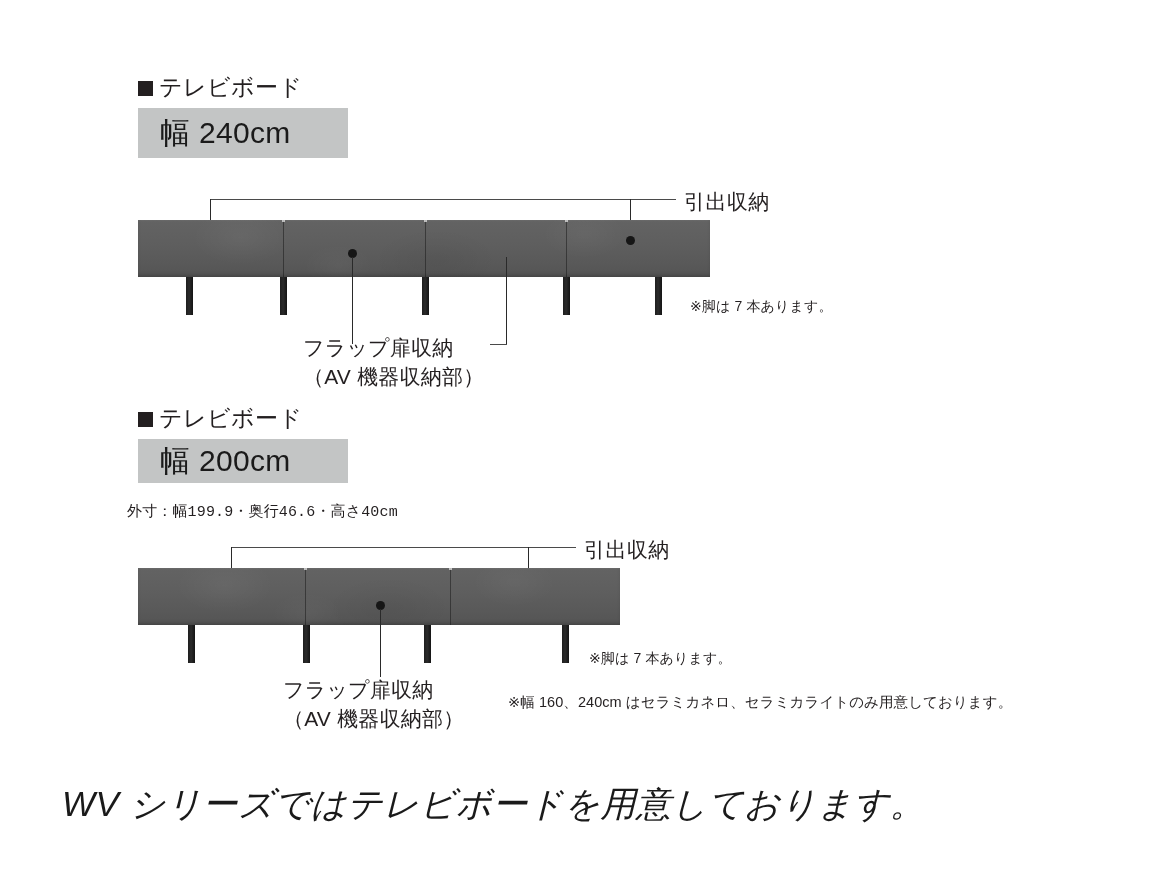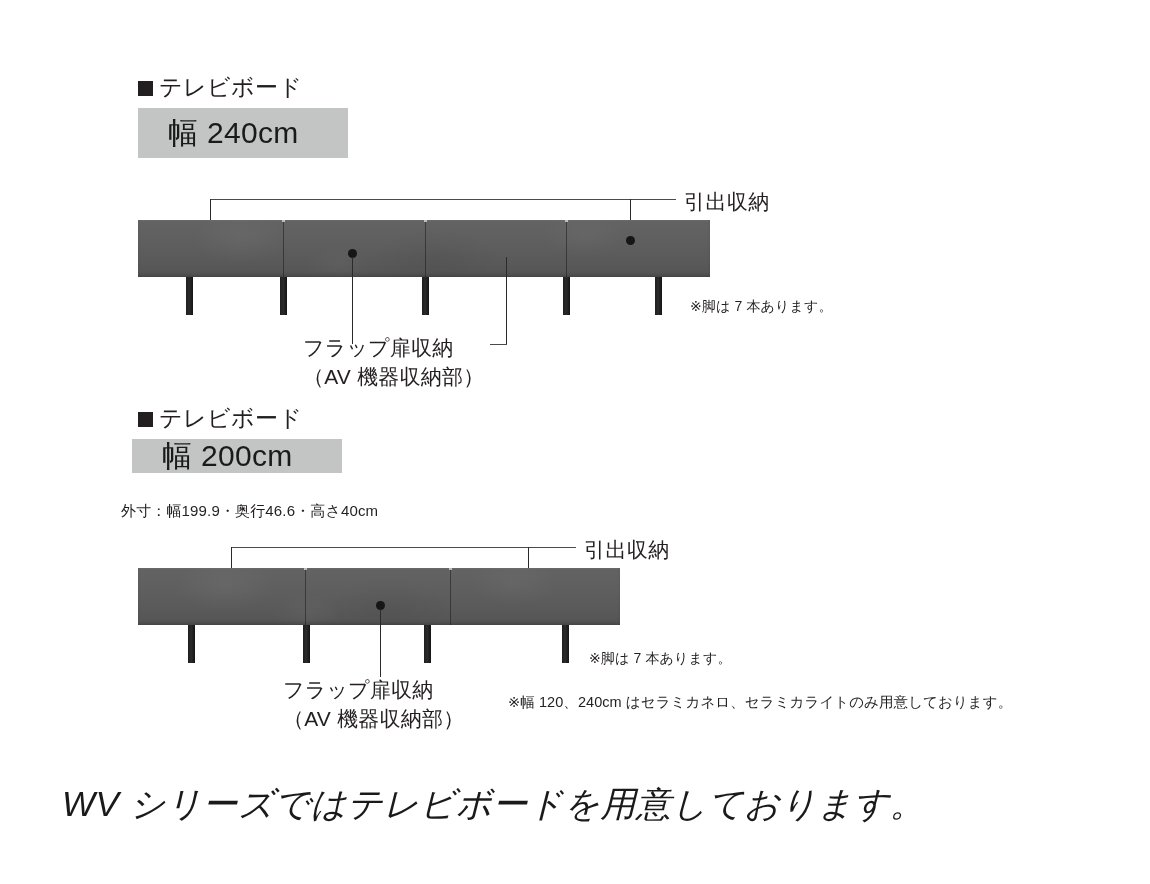--- a/index.html
+++ b/index.html
@@ -24,21 +24,21 @@
     display:flex;align-items:center;gap:6px;
   }
   .sq{
     display:inline-block;width:15px;height:15px;background:#231f20;
     position:relative;top:1px;
   }
   .badge{
     background:#c3c5c5;
     display:flex;align-items:center;
     box-sizing:border-box;
-    padding-left:30px;
+    padding-left:22px;
   }
   .badge span{
     font-size:30px;
     letter-spacing:.01em;
     color:#1a1a1a;
     white-space:nowrap;
   }
   .dims{
     font-size:15px;
     letter-spacing:.01em;
@@ -165,25 +165,25 @@
     <div>（AV 機器収納部）</div>
   </div>
 
   <div class="note" style="left:690px;top:298px;">※脚は 7 本あります。</div>
 
   <div class="abs sec-head" style="left:138px;top:403px;">
     <span class="sq"></span>
     <span>テレビボード</span>
   </div>
 
-  <div class="abs badge" style="left:132px;top:439px;width:210px;height:34px;">
+  <div class="abs badge" style="left:138px;top:439px;width:210px;height:44px;">
     <span>幅 200cm</span>
   </div>
 
-  <div class="abs dims" style="left:121px;top:502px;">外寸：幅199.9・奥行46.6・高さ40cm</div>
+  <div class="abs dims" style="left:127px;top:502px;font-family:Liberation Mono, monospace;">外寸：幅199.9・奥行46.6・高さ40cm</div>
 
   <div class="lead-h" style="left:231px;top:547px;width:345px;"></div>
   <div class="lead-v" style="left:231px;top:547px;height:40px;"></div>
   <div class="lead-v" style="left:528px;top:547px;height:40px;"></div>
   <div class="dot" style="left:227px;top:583px;"></div>
   <div class="dot" style="left:524px;top:583px;"></div>
   <div class="callout-label" style="left:584px;top:536px;">引出収納</div>
 
   <div class="cabinet" style="left:138px;top:568px;width:482px;height:57px;">
     <div class="panel-div" style="left:167px;top:0;height:57px;"></div>
@@ -200,18 +200,18 @@
   <div class="dot" style="left:376px;top:601px;"></div>
   <div class="lead-v" style="left:380px;top:609px;height:68px;"></div>
   <div class="flap-label" style="left:283px;top:676px;">
     <div>フラップ扉収納</div>
     <div>（AV 機器収納部）</div>
   </div>
 
   <div class="note" style="left:589px;top:650px;">※脚は 7 本あります。</div>
 
   <div class="footnotes" style="left:508px;top:691px;">
-    <div>※幅 120、240cm はセラミカネロ、セラミカライトのみ用意しております。</div>
+    <div>※幅 160、240cm はセラミカネロ、セラミカライトのみ用意しております。</div>
   </div>
 
   <div class="headline" style="left:62px;top:781px;font-style:italic;">WV シリーズではテレビボードを用意しております。</div>
 
 </div>
 
 </body></html>

